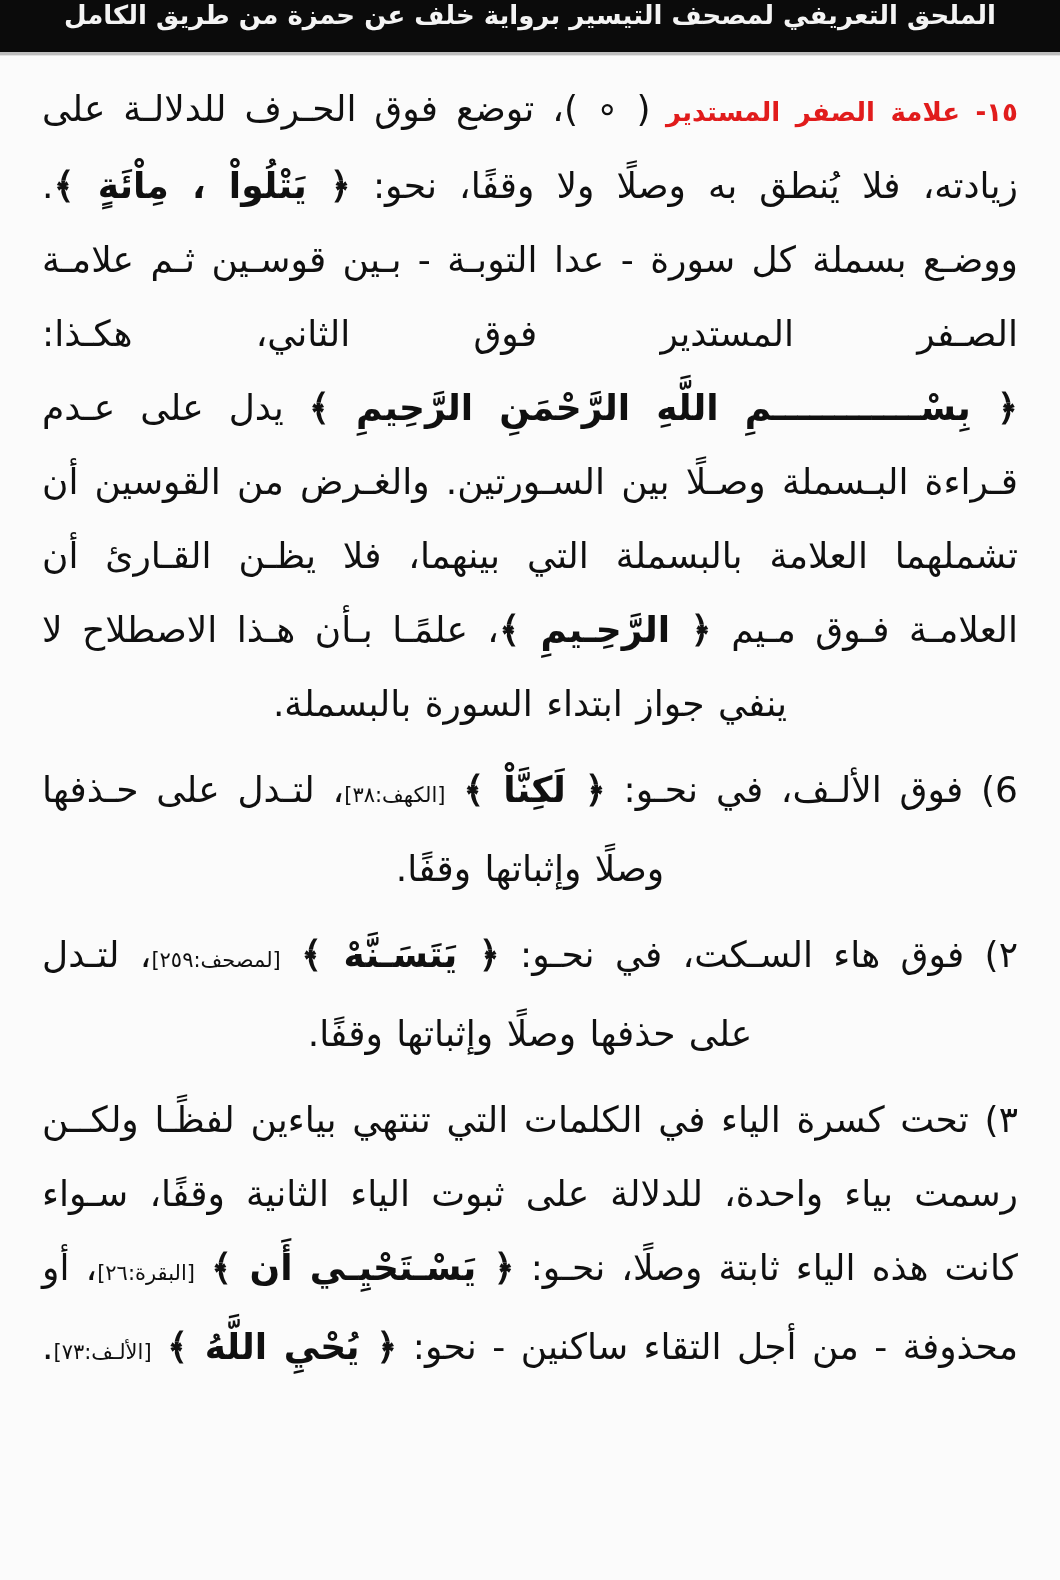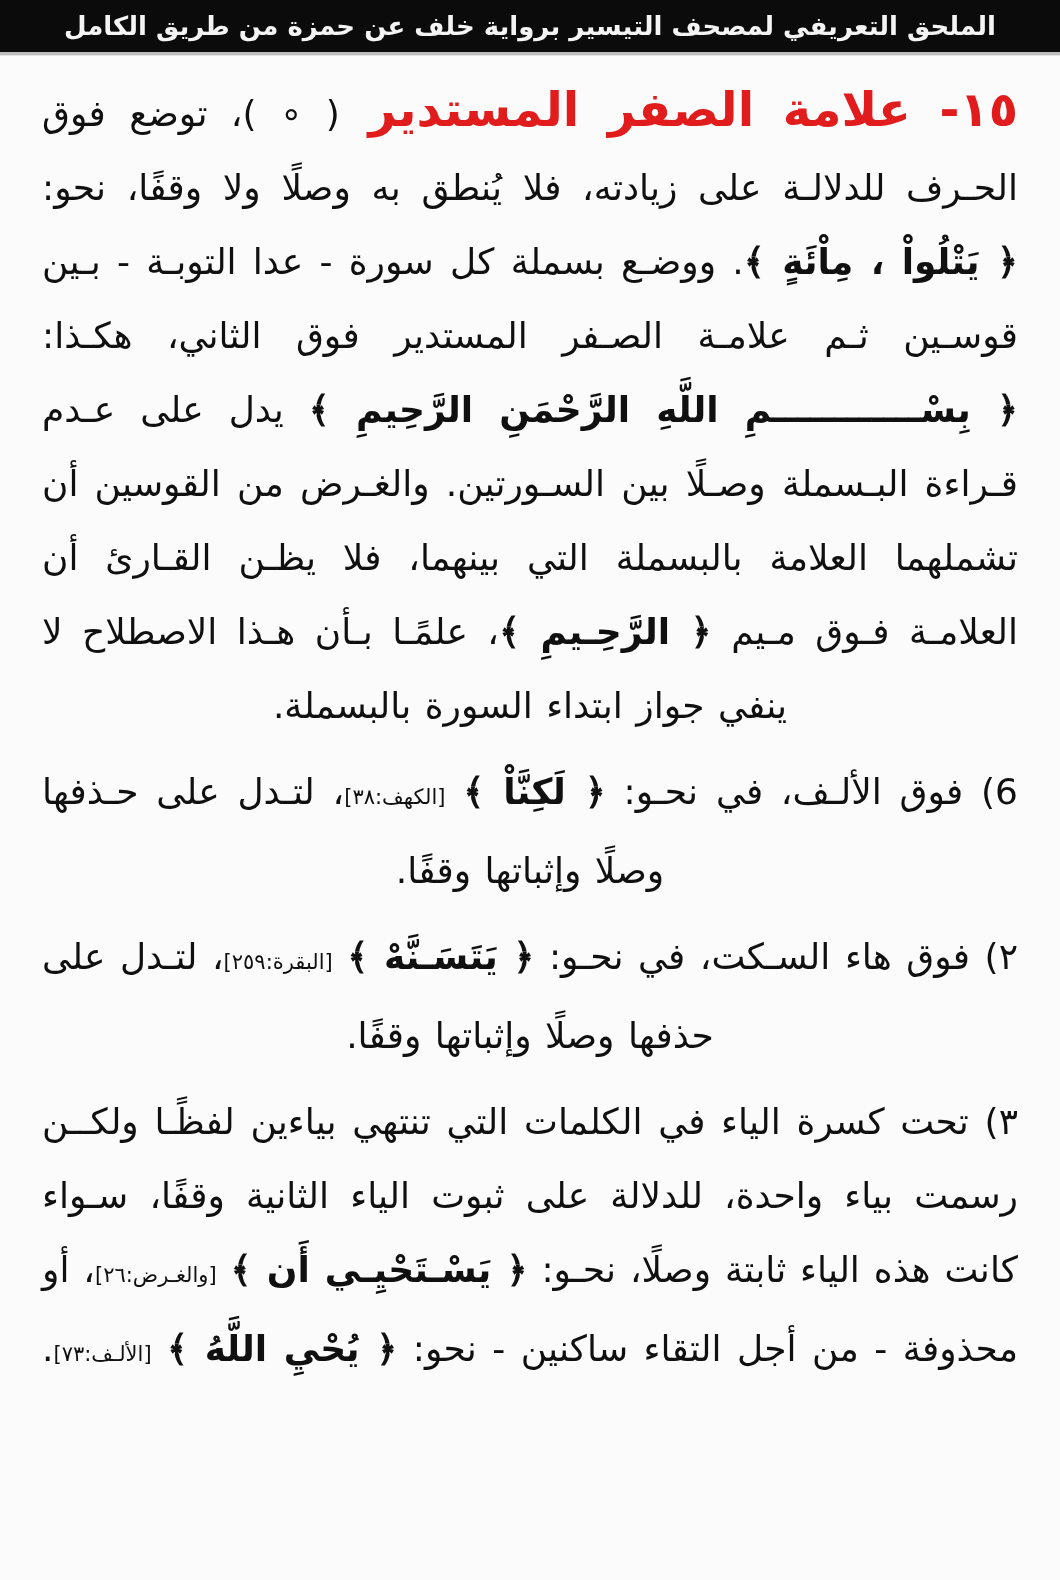--- a/index.html
+++ b/index.html
@@ -15,21 +15,21 @@
     height: 1580px;
     background: #fbfbfb;
     direction: rtl;
     overflow: hidden;
     color: #101010;
   }
   .topbar {
     height: 52px;
     background: #0b0b0b;
     display: flex;
-    align-items: center;
+    align-items: flex-start;
     justify-content: center;
   }
   .topbar-title {
     color: #f4f4f4;
     font-size: 26px;
     font-weight: bold;
     white-space: nowrap;
   }
   .topbar-edge {
     height: 4px;
@@ -44,21 +44,21 @@
     line-height: 74px;
     text-align: justify;
     text-align-last: center;
     color: #101010;
     word-spacing: 2px;
   }
   .para.justify-last { text-align-last: justify; }
   .red {
     color: #e11c1c;
     font-weight: bold;
-    font-size: 48px;
+    font-size: 26px;
   }
   .quran {
     font-weight: 700;
     white-space: nowrap;
   }
   .ref {
     font-size: 21px;
     white-space: nowrap;
   }
   .sym {
@@ -86,23 +86,23 @@
     </p>
 
 
     <p class="para list-item">
       <span>6) فوق الألـف، في نحـو: </span><span class="quran">﴿ لَكِنَّاْ ﴾</span>
       <span class="ref">[الكهف:٣٨]</span><span>، لتـدل على حـذفها وصلًا وإثباتها وقفًا.</span>
     </p>
 
     <p class="para list-item">
       <span>٢) فوق هاء السـكت، في نحـو: </span><span class="quran">﴿ يَتَسَـنَّهْ ﴾</span>
-      <span class="ref">[البقرة:٢٥٩]</span><span>، لتـدل على حذفها وصلًا وإثباتها وقفًا.</span>
+      <span class="ref">[لمصحف:٢٥٩]</span><span>، لتـدل على حذفها وصلًا وإثباتها وقفًا.</span>
     </p>
 
     <p class="para list-item justify-last">
       <span>٣) تحت كسرة الياء في الكلمات التي تنتهي بياءين لفظًـا ولكــن رسمت بياء واحدة، للدلالة على ثبوت الياء الثانية وقفًا، سـواء كانت هذه الياء ثابتة وصلًا، نحـو: </span><span class="quran">﴿ يَسْـتَحْيِـي أَن ﴾</span>
-      <span class="ref">[والغـرض:٢٦]</span><span>، أو محذوفة - من أجل التقاء ساكنين - نحو: </span><span class="quran">﴿ يُحْيِ اللَّهُ ﴾</span>
+      <span class="ref">[البقرة:٢٦]</span><span>، أو محذوفة - من أجل التقاء ساكنين - نحو: </span><span class="quran">﴿ يُحْيِ اللَّهُ ﴾</span>
       <span class="ref">[الألـف:٧٣]</span><span>.</span>
     </p>
 
   </main>
 </div>
 
 </body></html>

